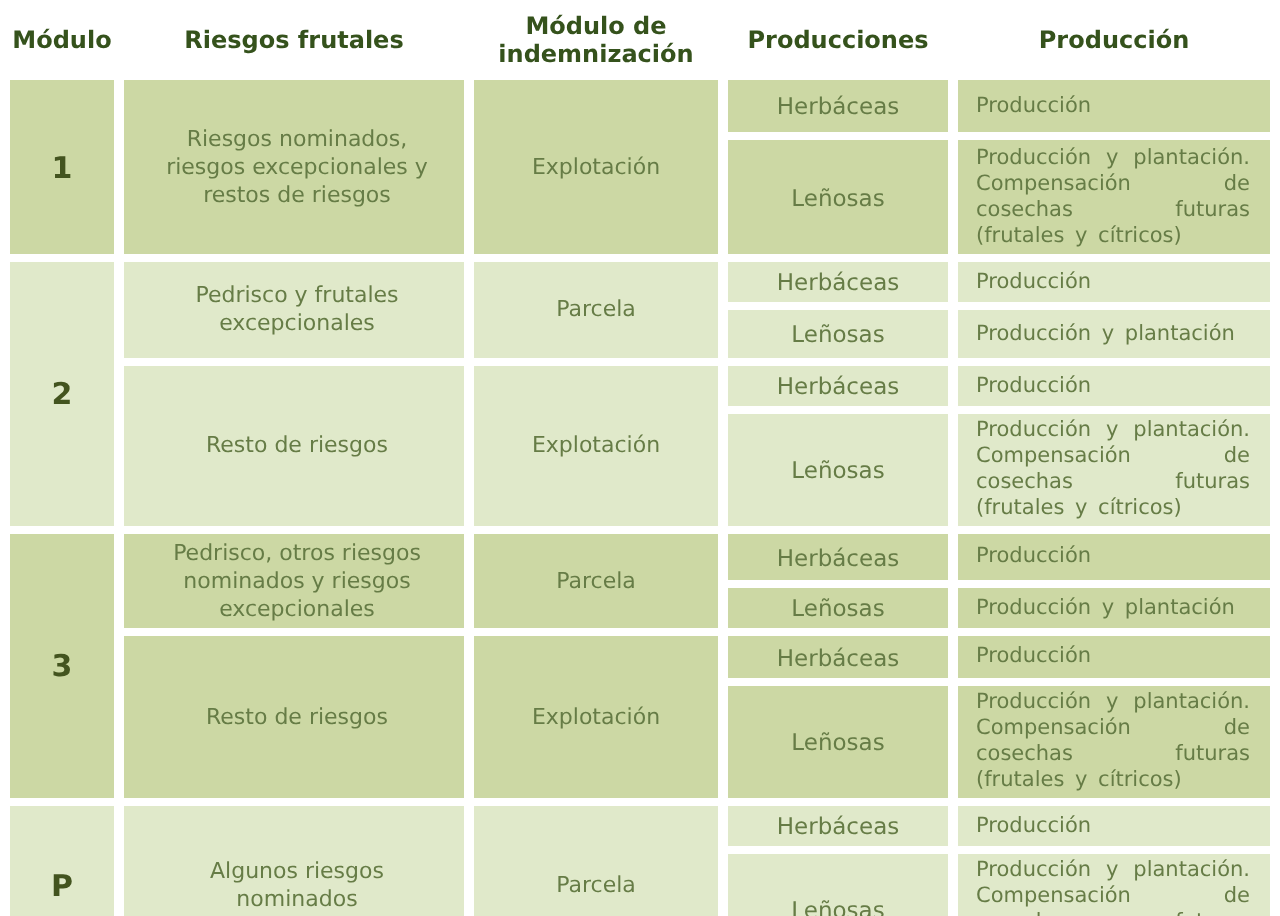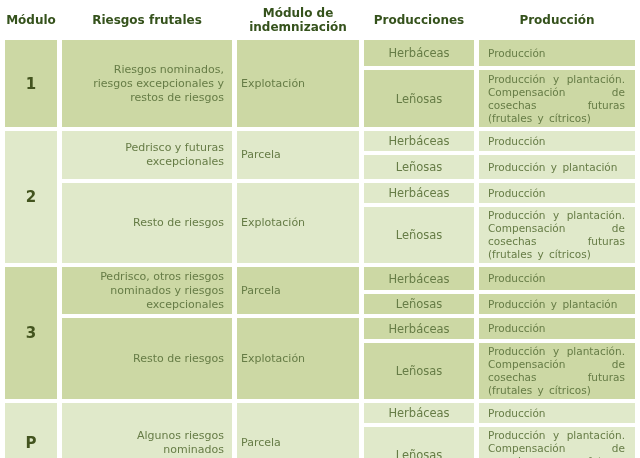--- a/index.html
+++ b/index.html
@@ -36,22 +36,22 @@
     line-height: 14px;
   }
   td.d { background: var(--cell-dark, #ccd8a4); }
   td.l { background: var(--cell-light, #e0e9ca); }
   td.mod {
     text-align: center;
     font-weight: bold;
     font-size: 15px;
     color: var(--module-text, #43541f);
   }
-  td.risk { text-align: right; padding-left: 11px; padding-right: 8px; }
-  td.calc { text-align: left; }
+  td.risk { text-align: center; padding-left: 11px; padding-right: 8px; }
+  td.calc { text-align: center; }
   td.prod { text-align: center; font-size: 11.5px; margin-left: 14px; }
   td.guar {
     text-align: justify;
     font-size: 10.5px;
     line-height: 13px;
     word-spacing: 2px;
     padding: 2px 10px 2px 9px;
   }
 </style>
 </head>
@@ -84,21 +84,21 @@
       <td class="prod d">Herbáceas</td>
       <td class="guar d">Producción</td>
     </tr>
     <tr style="height:57px">
       <td class="prod d">Leñosas</td>
       <td class="guar d">Producción y plantación. Compensación de cosechas futuras (frutales y cítricos)</td>
     </tr>
 
     <tr style="height:20px">
       <td class="mod l" rowspan="4">2</td>
-      <td class="risk l" rowspan="2">Pedrisco y futuras excepcionales</td>
+      <td class="risk l" rowspan="2">Pedrisco y frutales excepcionales</td>
       <td class="calc l" rowspan="2">Parcela</td>
       <td class="prod l">Herbáceas</td>
       <td class="guar l">Producción</td>
     </tr>
     <tr style="height:24px">
       <td class="prod l">Leñosas</td>
       <td class="guar l">Producción y plantación</td>
     </tr>
     <tr style="height:20px">
       <td class="risk l" rowspan="2">Resto de riesgos</td>

